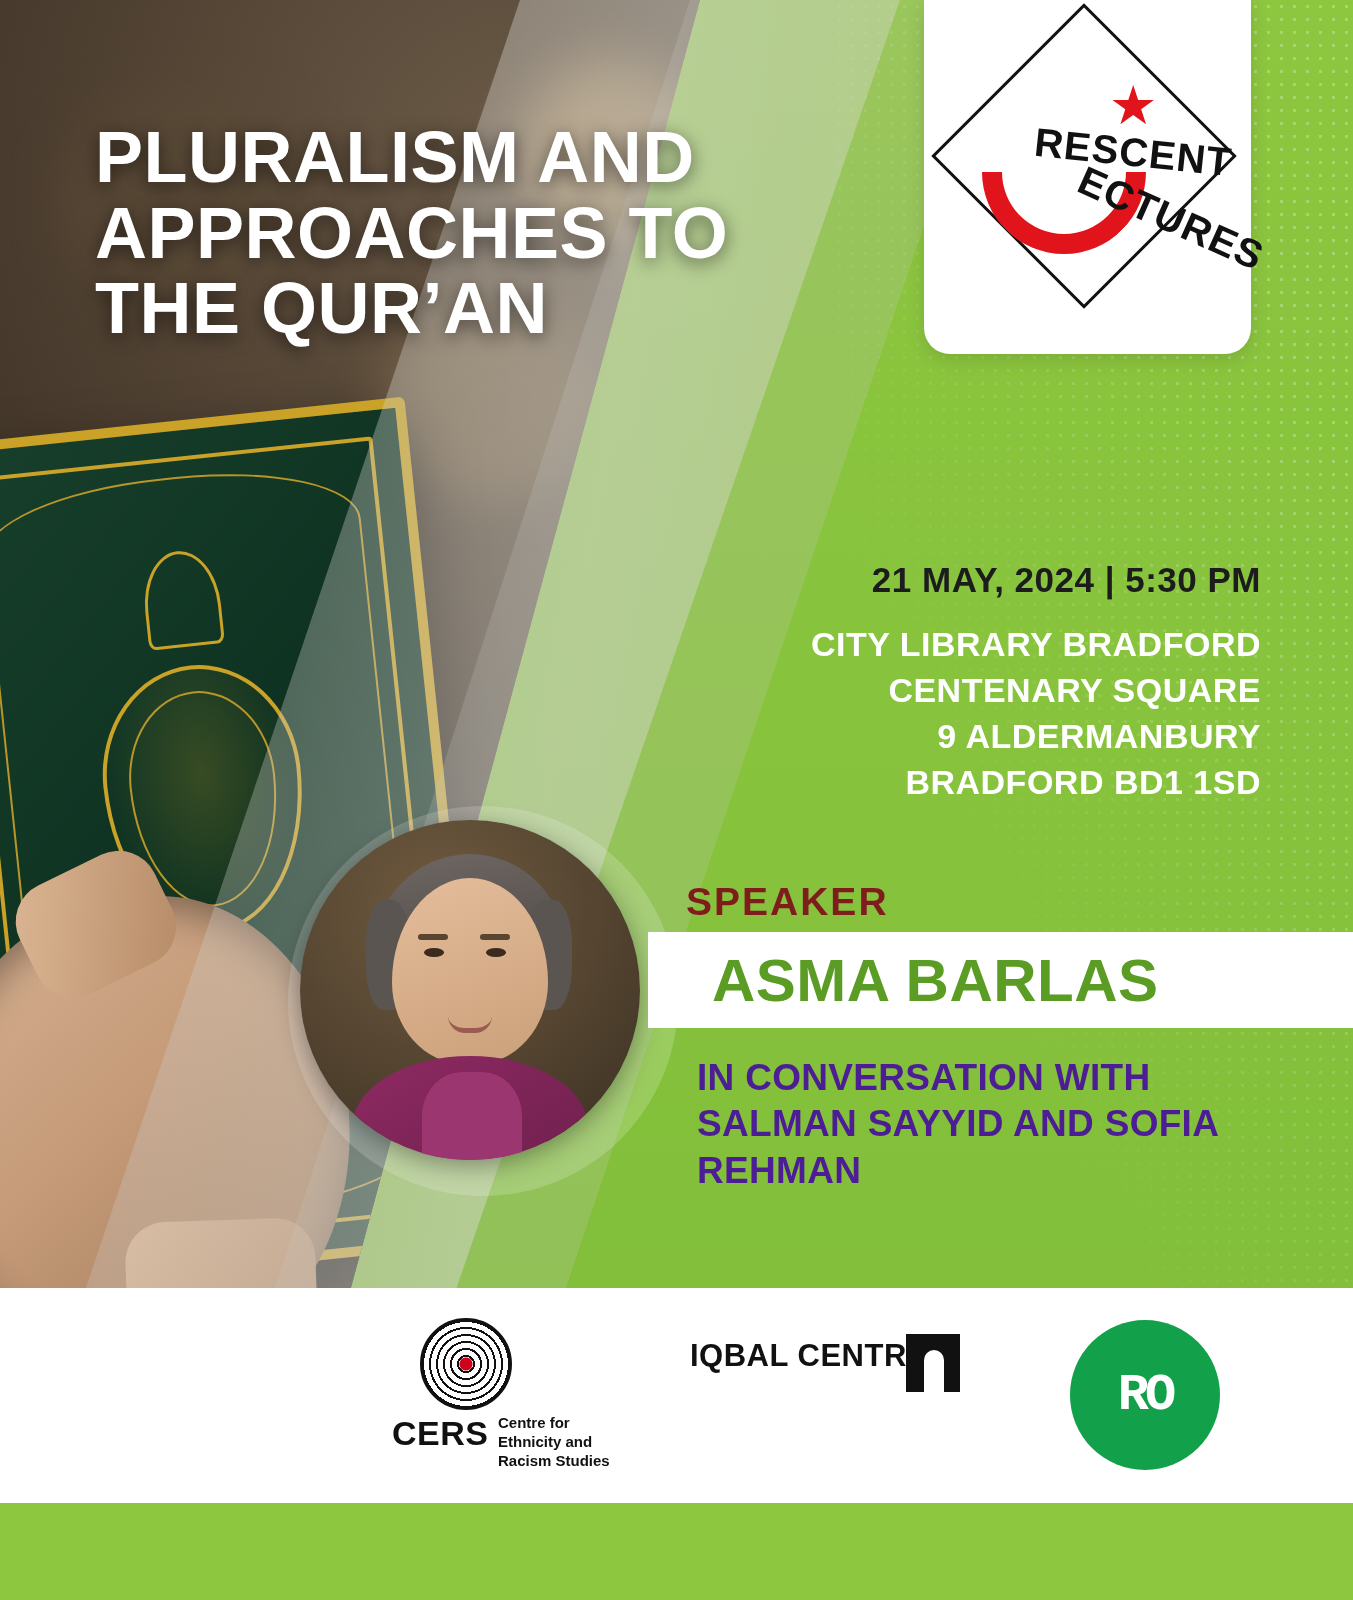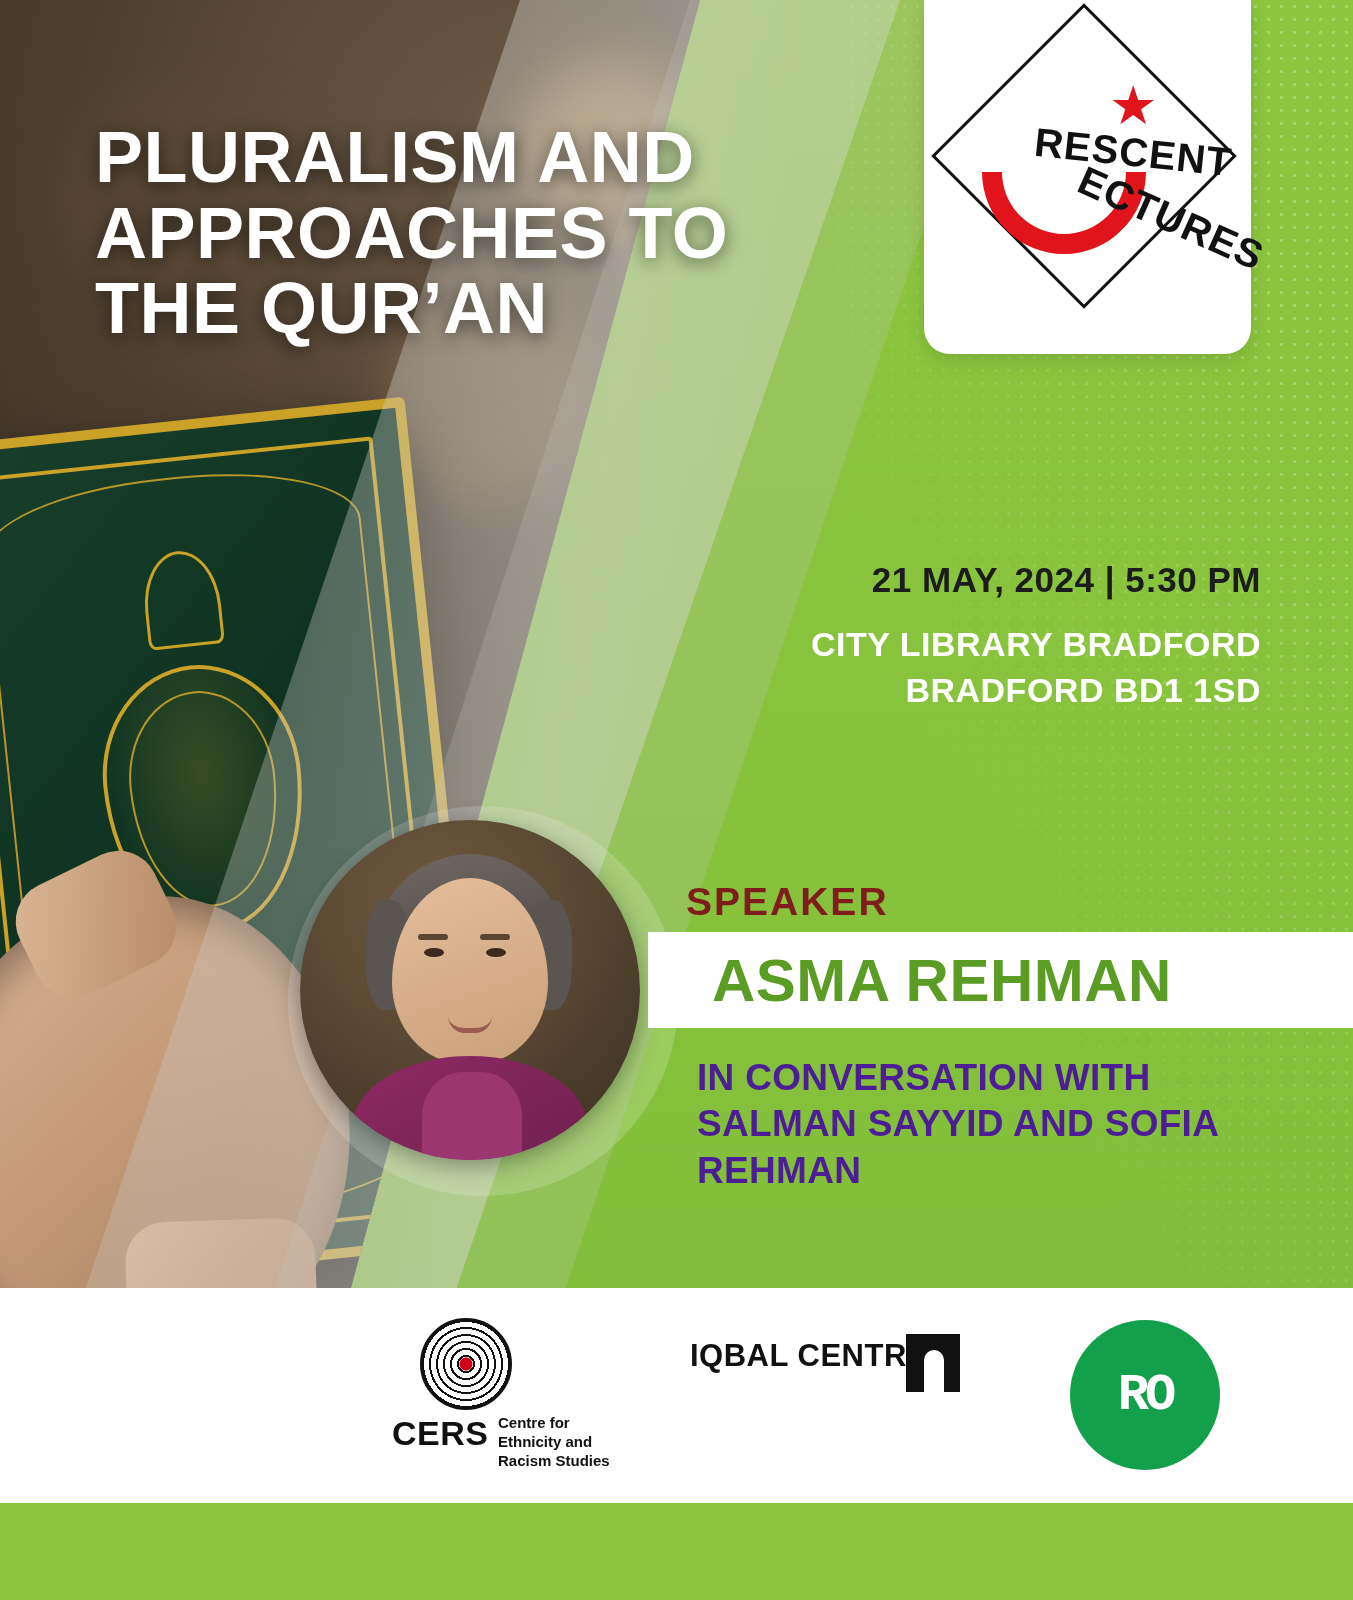--- a/index.html
+++ b/index.html
@@ -571,20 +571,22 @@
     <div class="diamond"></div>
     <div class="logo-crescent"></div>
     <div class="logo-star">★</div>
     <div class="logo-word1">RESCENT</div>
     <div class="logo-word2">ECTURES</div>
   </div>
 
   <div class="event-date">21 MAY, 2024 | 5:30 PM</div>
   <div class="event-venue">
     <div>CITY LIBRARY BRADFORD</div>
+    <div>CENTENARY SQUARE</div>
+    <div>9 ALDERMANBURY</div>
     <div>BRADFORD BD1 1SD</div>
   </div>
 
   <div class="portrait-ring"></div>
   <div class="portrait">
     <div class="p-hair"></div>
     <div class="p-hair-l"></div>
     <div class="p-hair-r"></div>
     <div class="p-face"></div>
     <div class="p-brow l"></div>
@@ -592,21 +594,21 @@
     <div class="p-eye l"></div>
     <div class="p-eye r"></div>
     <div class="p-mouth"></div>
     <div class="p-shirt"></div>
     <div class="p-scarf"></div>
     <div class="p-scarf2"></div>
   </div>
 
   <div class="speaker-label">SPEAKER</div>
   <div class="speaker-bar"></div>
-  <div class="speaker-name">ASMA REHMAN</div>
+  <div class="speaker-name">ASMA BARLAS</div>
   <div class="conversation">IN CONVERSATION WITH SALMAN SAYYID AND SOFIA REHMAN</div>
 
   <div class="footer-band"></div>
 
   <div class="cers-logo">
     <div class="cers-mark"></div>
     <div class="cers-title">CERS</div>
     <div class="cers-sub">Centre for Ethnicity and Racism Studies</div>
   </div>
 

